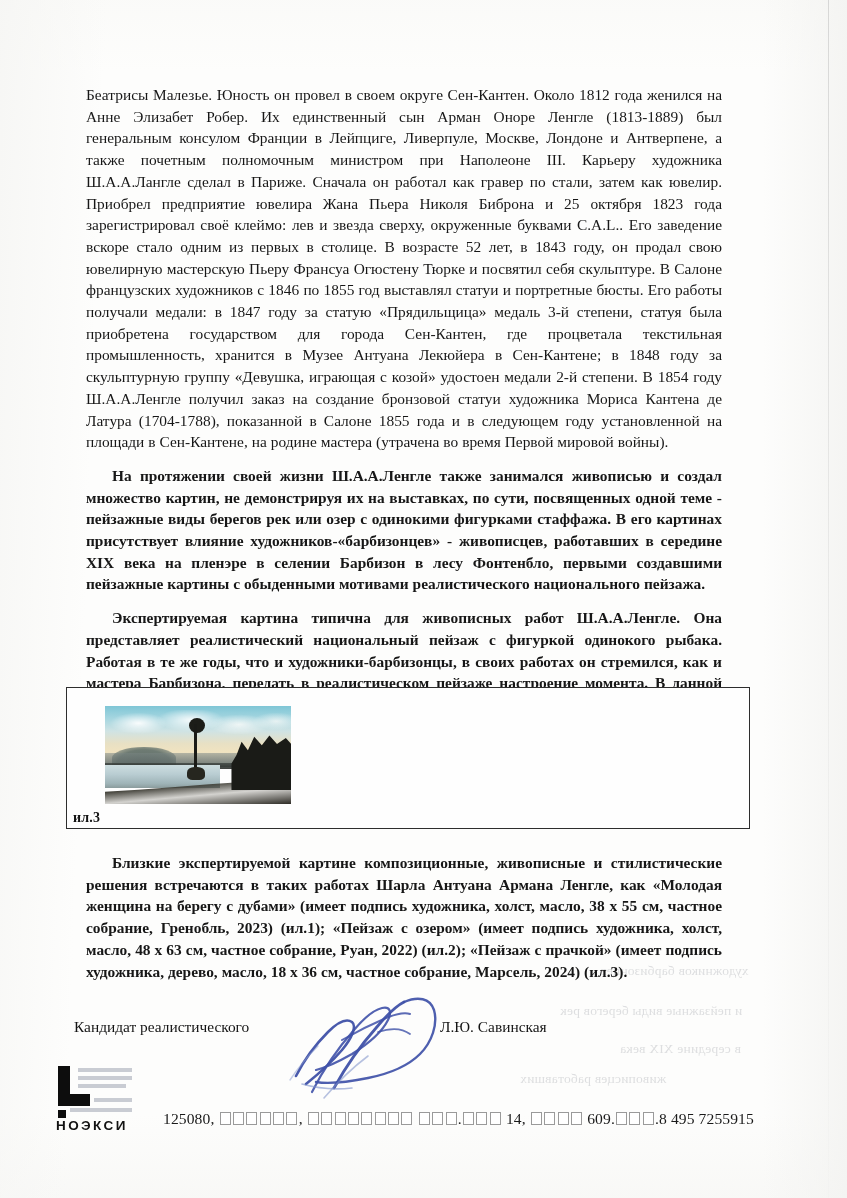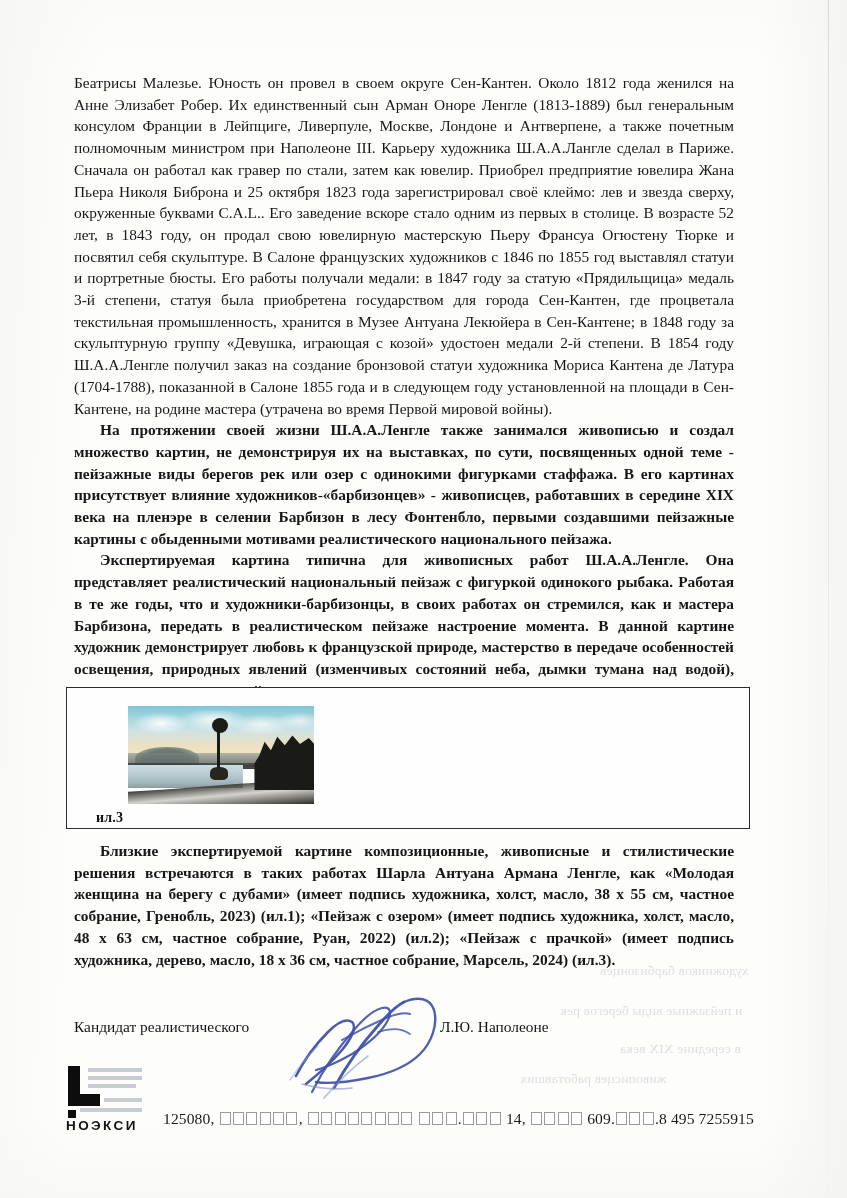--- a/index.html
+++ b/index.html
@@ -43,21 +43,21 @@
     white-space:pre;
     pointer-events:none;
     user-select:none;
   }
   
   #content{
     position:absolute;
     left:74px;top:72px;width:660px;
   }
   p.body{
-    margin:0;
+    margin:12px;
     font-size:15.4px;
     line-height:21.7px;
     text-align:justify;
     text-justify:inter-word;
     color:#171717;
     hyphens:none;
     word-spacing:.1px;
   }
   p.indent{text-indent:26px;font-weight:bold;}
   p.gap{margin-top:0px;}
@@ -72,21 +72,21 @@
     background:#fefefe;
   }
   .cell{
     position:relative;
     box-sizing:border-box;
     border-right:1px solid #2d2d2d;
     display:flex;
     align-items:flex-start;
     overflow:hidden;
   }
-  .cell:last-child{border-right:none;margin-left:23px;}
+  .cell:last-child{border-right:none;}
   .cell.c1{width:208px;}
   .cell.c2{width:234px;}
   .cell.c3{width:240px;}
   .cap{
     position:absolute;
     font-size:14px;
     font-weight:600;
     color:#141414;
     font-family:"Liberation Serif",serif;
     letter-spacing:.2px;
@@ -190,21 +190,21 @@
     position:absolute;left:74px;top:1018px;width:680px;
     font-size:15.4px;color:#141414;
   }
   #sign-label{position:absolute;left:0;top:0;white-space:nowrap;}
   #sign-name{position:absolute;left:366px;top:0;white-space:nowrap;}
   #signature{
     position:absolute;left:282px;top:988px;width:200px;height:116px;
     pointer-events:none;
   }
   
-  #logo{position:absolute;left:66px;top:1064px;width:96px;height:62px;}
+  #logo{position:absolute;left:56px;top:1064px;width:96px;height:62px;}
   #logo .lbar{position:absolute;background:#0d0d0d;}
   #logo .lv{left:2px;top:2px;width:12px;height:40px;}
   #logo .lh{left:2px;top:30px;width:32px;height:12px;}
   #logo .dot{left:2px;top:46px;width:8px;height:8px;}
   #logo .stripe{position:absolute;left:22px;background:#c9ccd3;height:4px;width:54px;}
   #logo .s1{top:4px;}
   #logo .s2{top:12px;}
   #logo .s3{top:20px;width:48px;}
   #logo .s4{top:34px;left:38px;width:38px;}
   #logo .s5{top:44px;left:14px;width:62px;}
@@ -275,21 +275,21 @@
     </div>
 
   </div>
 
   <div style="position:absolute;left:74px;top:840px;width:660px;">
     <p class="body indent">Близкие экспертируемой картине композиционные, живописные и стилистические решения встречаются в таких работах Шарла Антуана Армана Ленгле, как «Молодая женщина на берегу с дубами» (имеет подпись художника, холст, масло, 38 х 55 см, частное собрание, Гренобль, 2023) (ил.1); «Пейзаж с озером» (имеет подпись художника, холст, масло, 48 х 63 см, частное собрание, Руан, 2022) (ил.2); «Пейзаж с прачкой» (имеет подпись художника, дерево, масло, 18 х 36 см, частное собрание, Марсель, 2024) (ил.3).</p>
   </div>
 
   <div id="sign-line">
     <span id="sign-label">Кандидат реалистического</span>
-    <span id="sign-name">Л.Ю. Наполеоне</span>
+    <span id="sign-name">Л.Ю. Савинская</span>
   </div>
 
   <svg id="signature" viewBox="0 0 200 116">
     <g fill="none" stroke="#3f51a8" stroke-linecap="round" stroke-linejoin="round">
       <path d="M14,88 C22,72 34,56 46,44 C56,34 64,30 70,34 C75,38 70,50 60,62 C48,76 34,88 24,96" stroke-width="2.6" opacity=".95"></path>
       <path d="M30,104 C40,84 56,60 72,42 C82,30 92,22 100,20 C108,18 110,24 106,32
                C100,44 86,56 70,66 C56,74 42,80 34,82" stroke-width="2.2" opacity=".9"></path>
       <path d="M52,100 C62,82 78,58 94,40 C104,28 114,18 122,14" stroke-width="2.8" opacity=".95"></path>
       <path d="M60,52 C74,44 90,36 104,30 C114,26 122,24 128,26" stroke-width="2" opacity=".85"></path>
       <path d="M122,14 C136,8 148,10 152,22 C156,36 150,54 138,66

